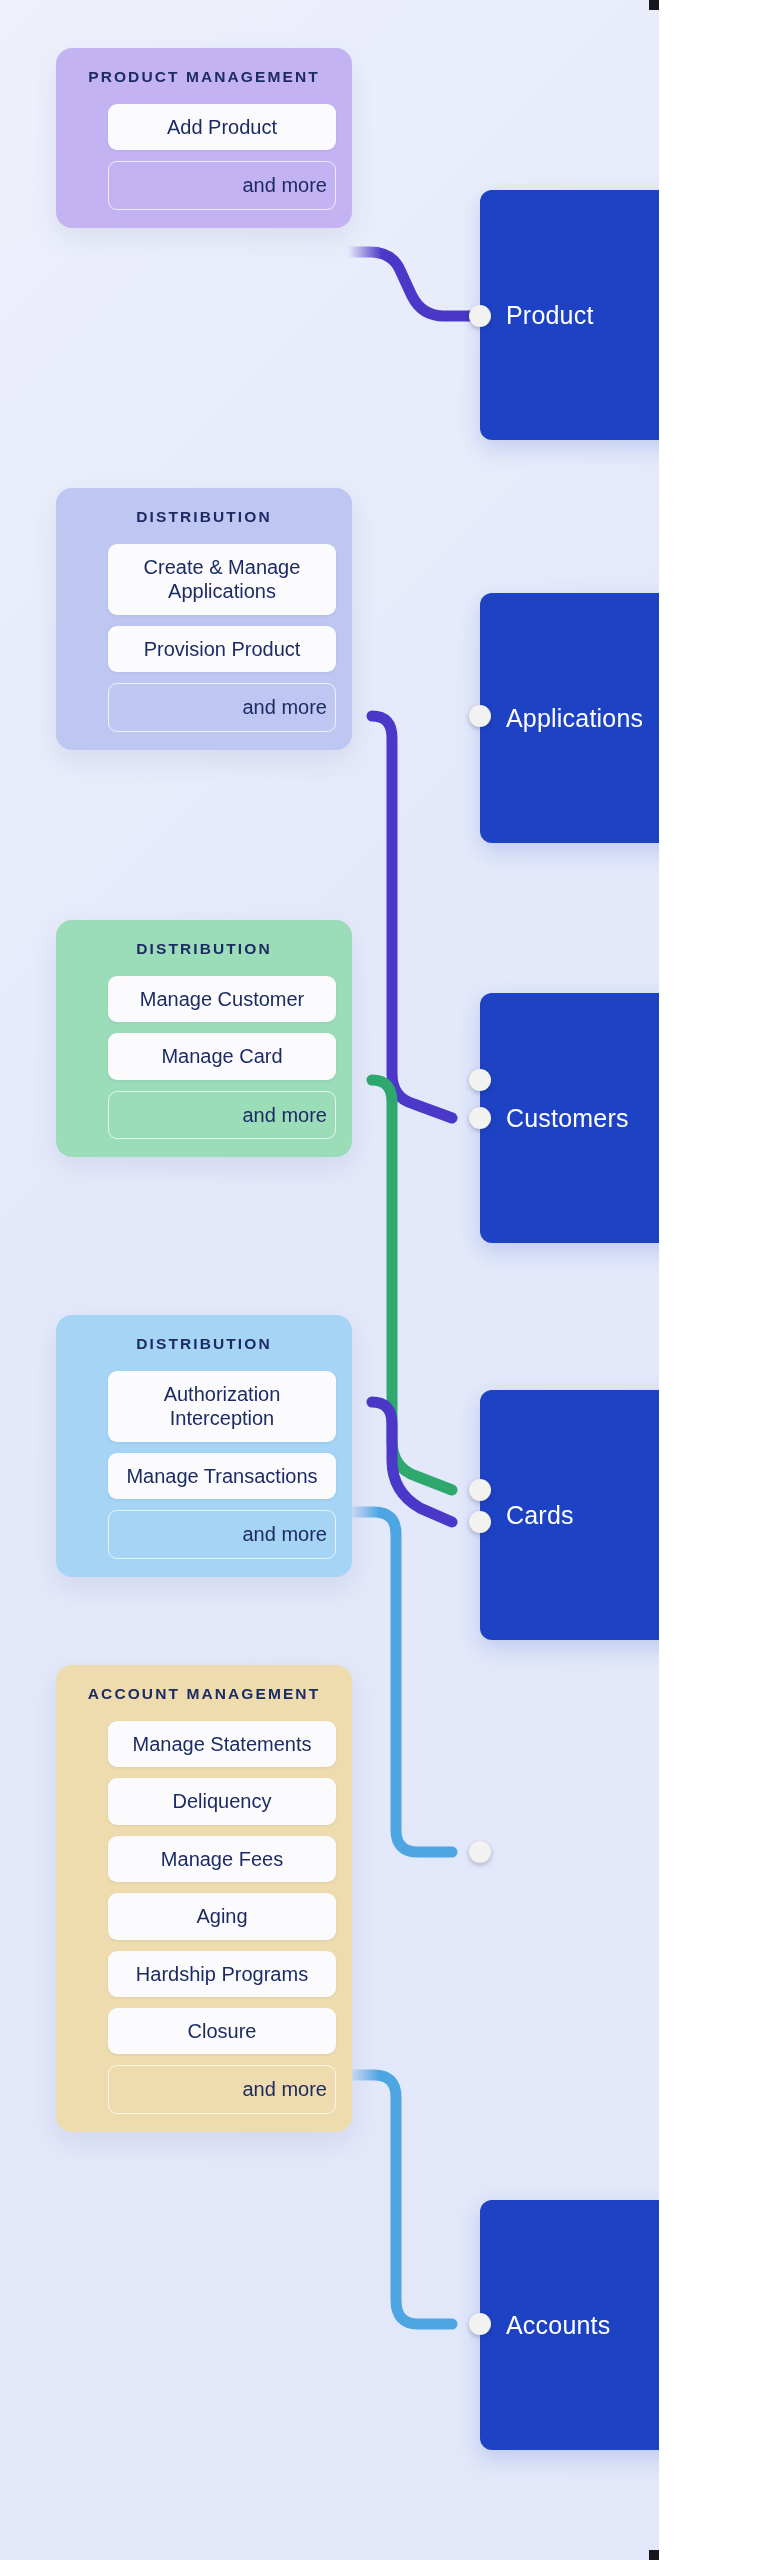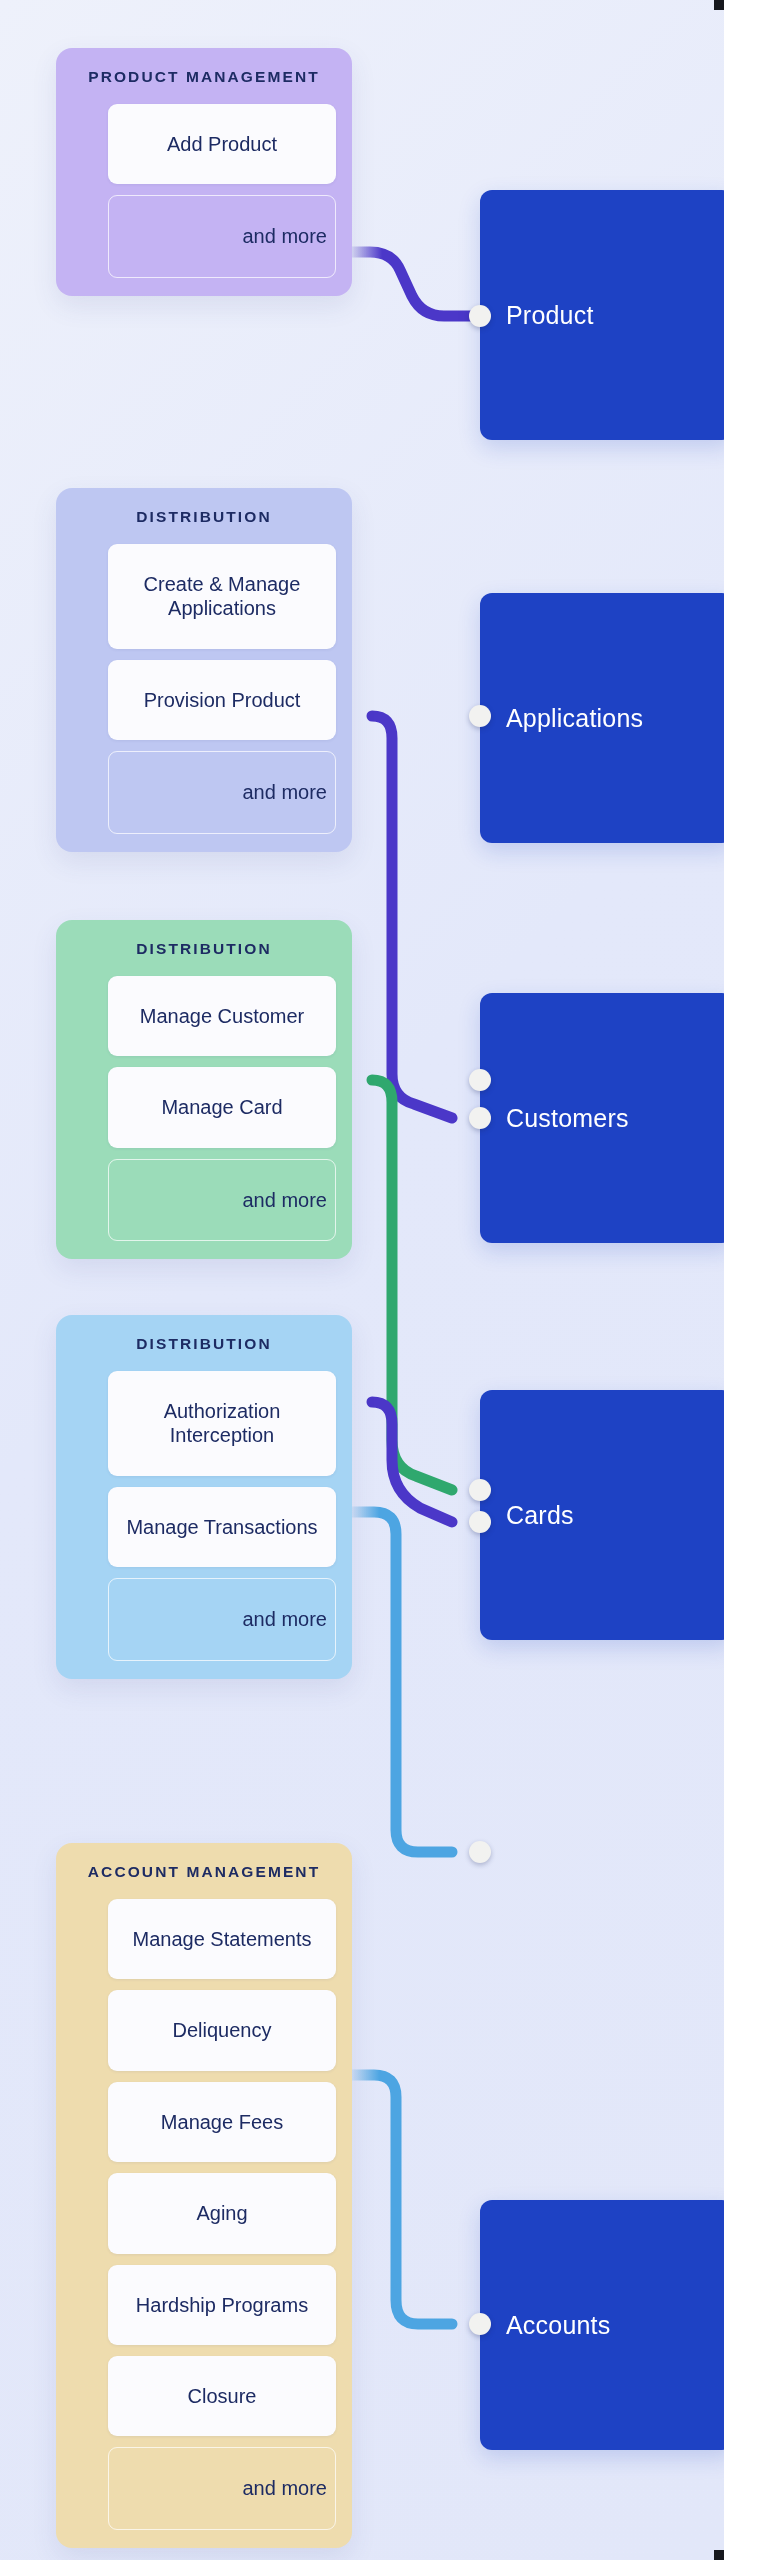--- a/index.html
+++ b/index.html
@@ -2,21 +2,21 @@
 <html><head>
 <meta charset="utf-8">
 <style>
   html, body {
     margin: 0;
     padding: 0;
     background: #ffffff;
   }
   #canvas {
     position: relative;
-    width: 724px;
+    width: 659px;
     height: 2560px;
     background: linear-gradient(135deg, #eef1fb 0%, #e3e8fa 45%, #e2e7f9 100%);
     overflow: hidden;
     font-family: "Liberation Sans", sans-serif;
   }
   
   .corner-notch {
     position: absolute;
     width: 10px;
     height: 10px;
@@ -53,21 +53,21 @@
     margin-bottom: 16px;
     text-transform: uppercase;
   }
   .item {
     background: #fbfbfe;
     border-radius: 9px;
     text-align: center;
     color: #1d2b63;
     font-size: 20px;
     line-height: 1.22;
-    padding: 28px 8px;
+    padding: 11px 8px;
     margin-bottom: 11px;
     box-shadow: 0 1px 3px rgba(40, 50, 110, 0.08);
     margin-left: 36px;
   }
   .item:last-child { margin-bottom: 0; }
   .item.more {
     background: transparent;
     border: 1.5px solid rgba(255, 255, 255, 0.72);
     box-shadow: none;
     text-align: right;
@@ -161,21 +161,21 @@
     <div class="item more">and more</div>
   </div>
 
   <div class="group g-skyblue" style="top:1315px;">
     <div class="group-title">DISTRIBUTION</div>
     <div class="item">Authorization Interception</div>
     <div class="item">Manage Transactions</div>
     <div class="item more">and more</div>
   </div>
 
-  <div class="group g-sand" style="top:1843px;">
+  <div class="group g-sand" style="top:1665px;">
     <div class="group-title">ACCOUNT MANAGEMENT</div>
     <div class="item">Manage Statements</div>
     <div class="item">Deliquency</div>
     <div class="item">Manage Fees</div>
     <div class="item">Aging</div>
     <div class="item">Hardship Programs</div>
     <div class="item">Closure</div>
     <div class="item more">and more</div>
   </div>
 

